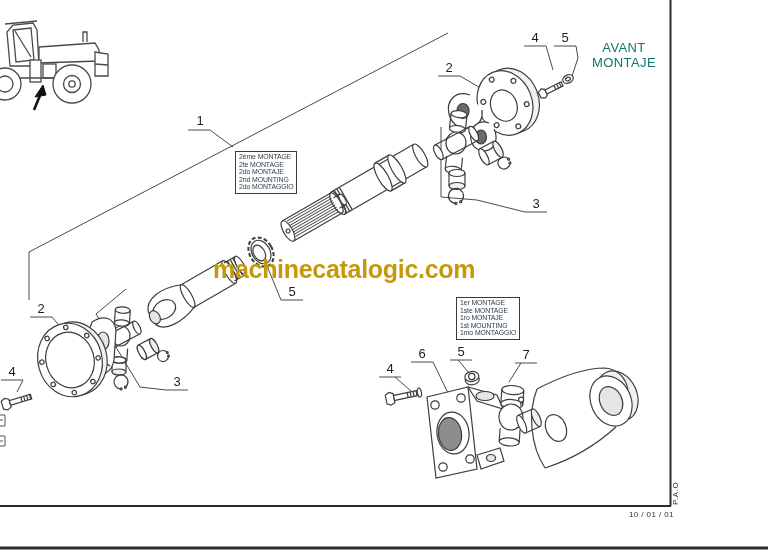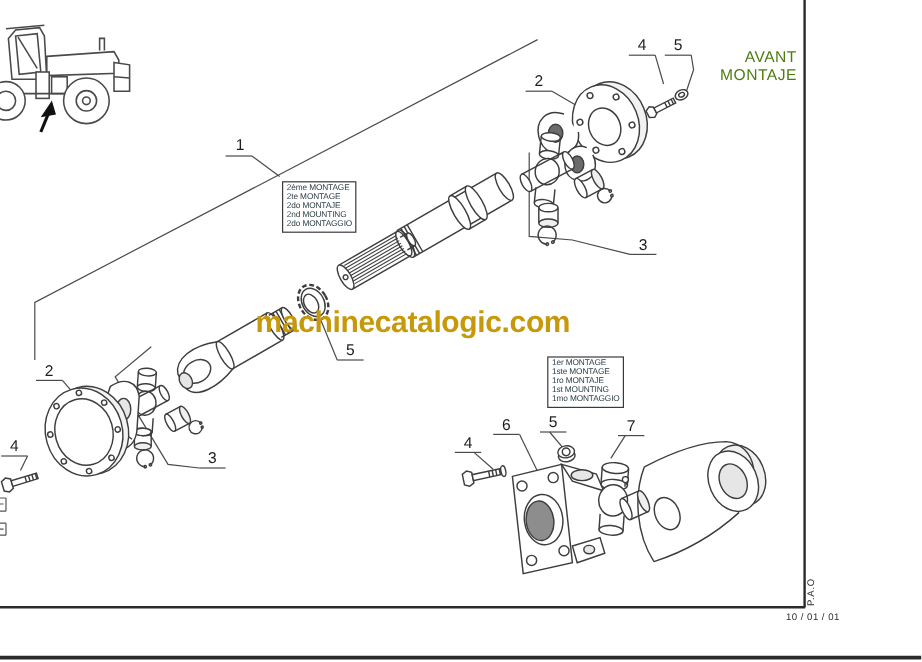--- a/index.html
+++ b/index.html
@@ -3,21 +3,21 @@
 <meta charset="utf-8">
 <style>
   html,body{margin:0;padding:0;background:#fff;}
   .page{position:relative;width:768px;height:552px;background:#ffffff;overflow:hidden;
         font-family:"Liberation Sans",sans-serif;}
   .page svg{position:absolute;left:0;top:0;}
   .abs{position:absolute;}
   .callout{width:16px;text-align:center;font-size:13px;color:#1e1e1e;line-height:14px;}
   .lang-box{border:1px solid #3a3a3a;background:#fff;padding:1px 3px 2px 3px;
             font-size:6.9px;line-height:7.6px;color:#30404a;letter-spacing:-0.1px;white-space:nowrap;}
-  .avant{width:80px;text-align:right;font-size:13px;line-height:15px;color:#4d7c0f;letter-spacing:0.4px;}
+  .avant{width:80px;text-align:center;font-size:13px;line-height:15px;color:#0f766e;letter-spacing:0.4px;}
   .watermark{font-size:25px;font-weight:700;color:#C7990A;letter-spacing:-0.3px;white-space:nowrap;}
   .datecode{font-size:8px;color:#2e2e2e;letter-spacing:0.4px;}
   .pao{font-size:8px;color:#2e2e2e;letter-spacing:0.6px;transform-origin:0 0;transform:rotate(-90deg);}
 </style>
 </head>
 <body>
 
 <div class="page">
 
 <svg width="768" height="552" viewBox="0 0 768 552">
@@ -388,15 +388,15 @@
   </div>
 
   <div class="abs avant" style="left:584px;top:40px;">
     <div>AVANT</div>
     <div>MONTAJE</div>
   </div>
 
   <div class="abs watermark" style="left:213px;top:255px;">machinecatalogic.com</div>
 
   <div class="abs pao" style="left:671px;top:505px;">P.A.O</div>
-  <div class="abs datecode" style="left:655px;top:510px;">10 / 01 / 01</div>
+  <div class="abs datecode" style="left:629px;top:510px;">10 / 01 / 01</div>
 
 </div>
 
 </body></html>

